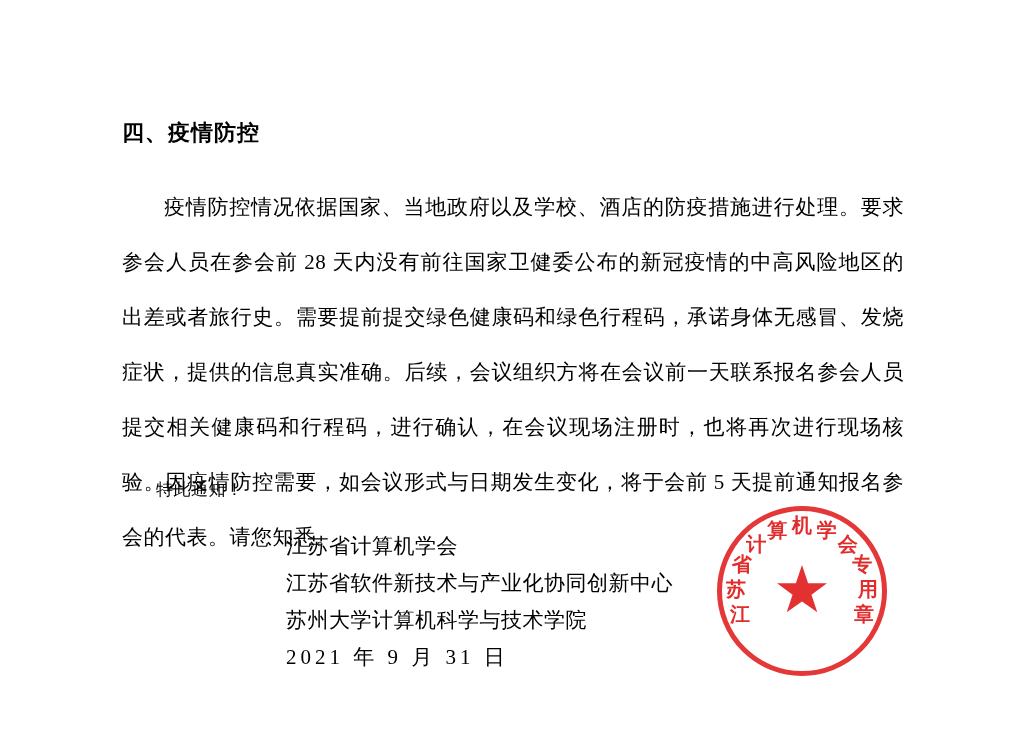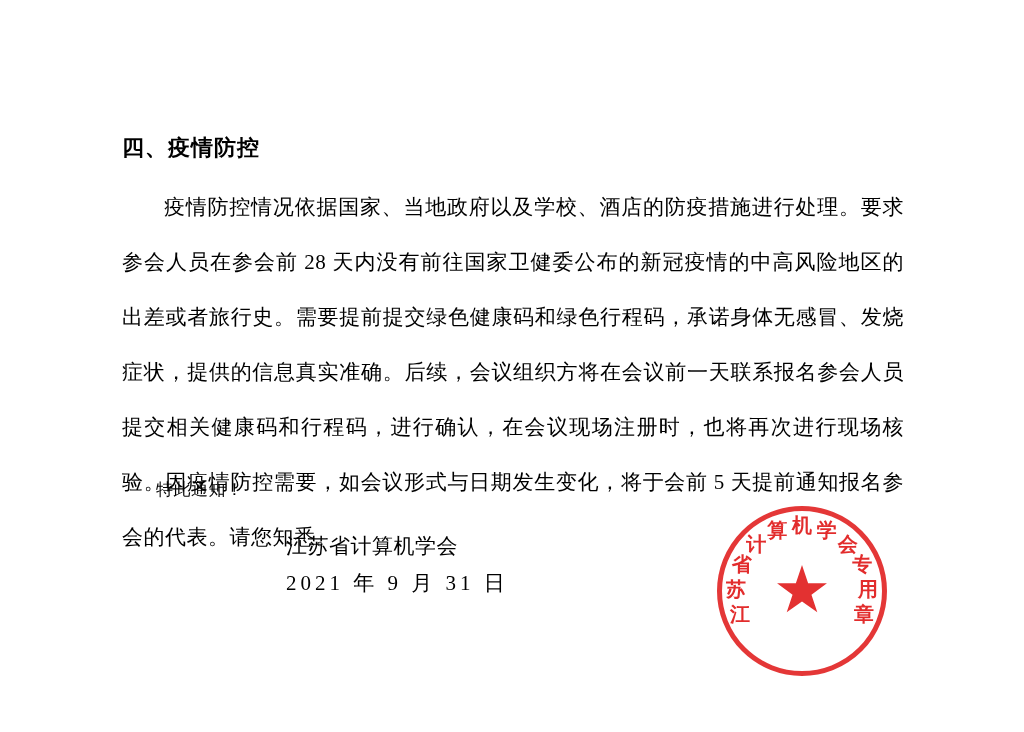--- a/index.html
+++ b/index.html
@@ -15,21 +15,21 @@
     position: relative;
     overflow: hidden;
   }
   .page {
     position: absolute;
     inset: 0;
   }
   .section-heading {
     position: absolute;
     left: 122px;
-    top: 133px;
+    top: 118px;
     font-size: 22px;
     font-weight: bold;
     letter-spacing: 1px;
     line-height: 1.4;
   }
   .body-text {
     position: absolute;
     left: 122px;
     top: 180px;
     width: 782px;
@@ -123,20 +123,22 @@
 <div class="page">
 
   <div class="section-heading">四、疫情防控</div>
 
   <div class="body-text">疫情防控情况依据国家、当地政府以及学校、酒店的防疫措施进行处理。要求参会人员在参会前 28 天内没有前往国家卫健委公布的新冠疫情的中高风险地区的出差或者旅行史。需要提前提交绿色健康码和绿色行程码，承诺身体无感冒、发烧症状，提供的信息真实准确。后续，会议组织方将在会议前一天联系报名参会人员提交相关健康码和行程码，进行确认，在会议现场注册时，也将再次进行现场核验。因疫情防控需要，如会议形式与日期发生变化，将于会前 5 天提前通知报名参会的代表。请您知悉。</div>
 
   <div class="notice-line">特此通知！</div>
 
   <div class="signature-block">
     <span class="sig-line">江苏省计算机学会</span>
+    <span class="sig-line">江苏省软件新技术与产业化协同创新中心</span>
+    <span class="sig-line">苏州大学计算机科学与技术学院</span>
     <span class="sig-date">2021 年 9 月 31 日</span>
   </div>
 
   <div class="seal">
     <div class="seal-ring"></div>
     <div class="seal-text">
       <div class="seal-char" style="transform: rotate(-110deg) translate(0,-66px) rotate(110deg);">江</div>
       <div class="seal-char" style="transform: rotate(-88deg) translate(0,-66px) rotate(88deg);">苏</div>
       <div class="seal-char" style="transform: rotate(-66deg) translate(0,-66px) rotate(66deg);">省</div>
       <div class="seal-char" style="transform: rotate(-44deg) translate(0,-66px) rotate(44deg);">计</div>

